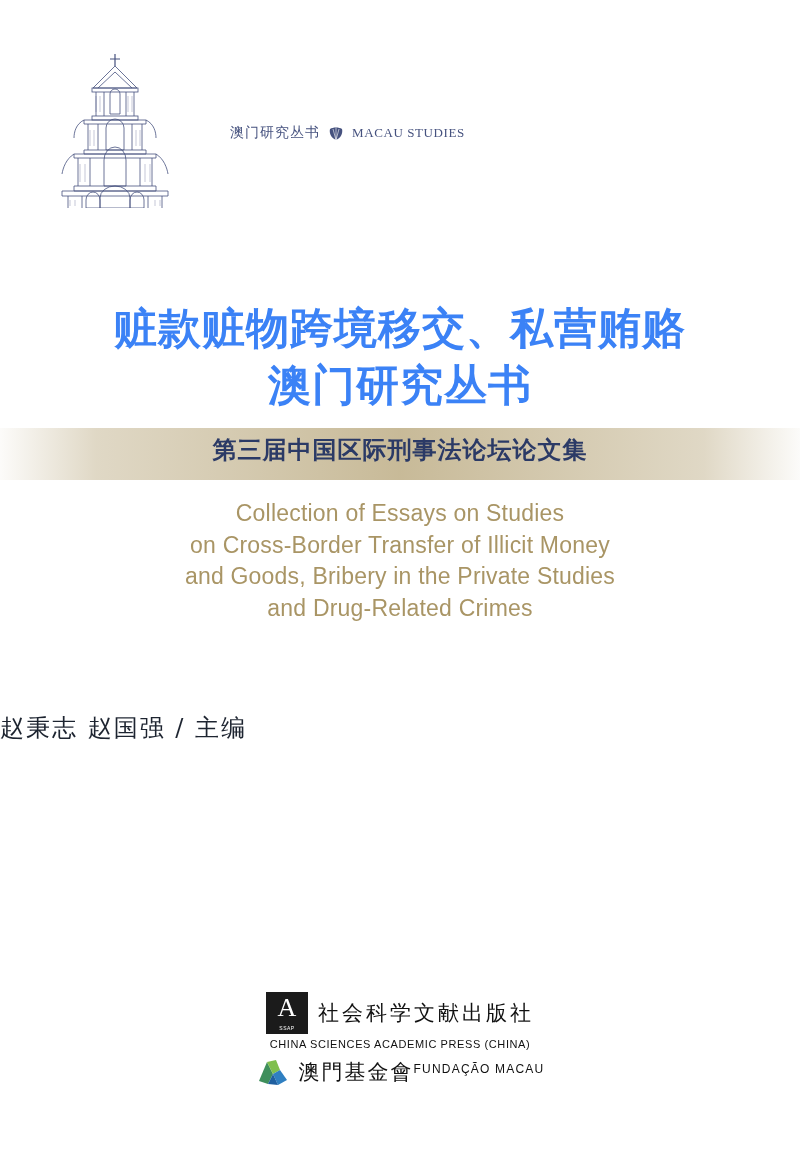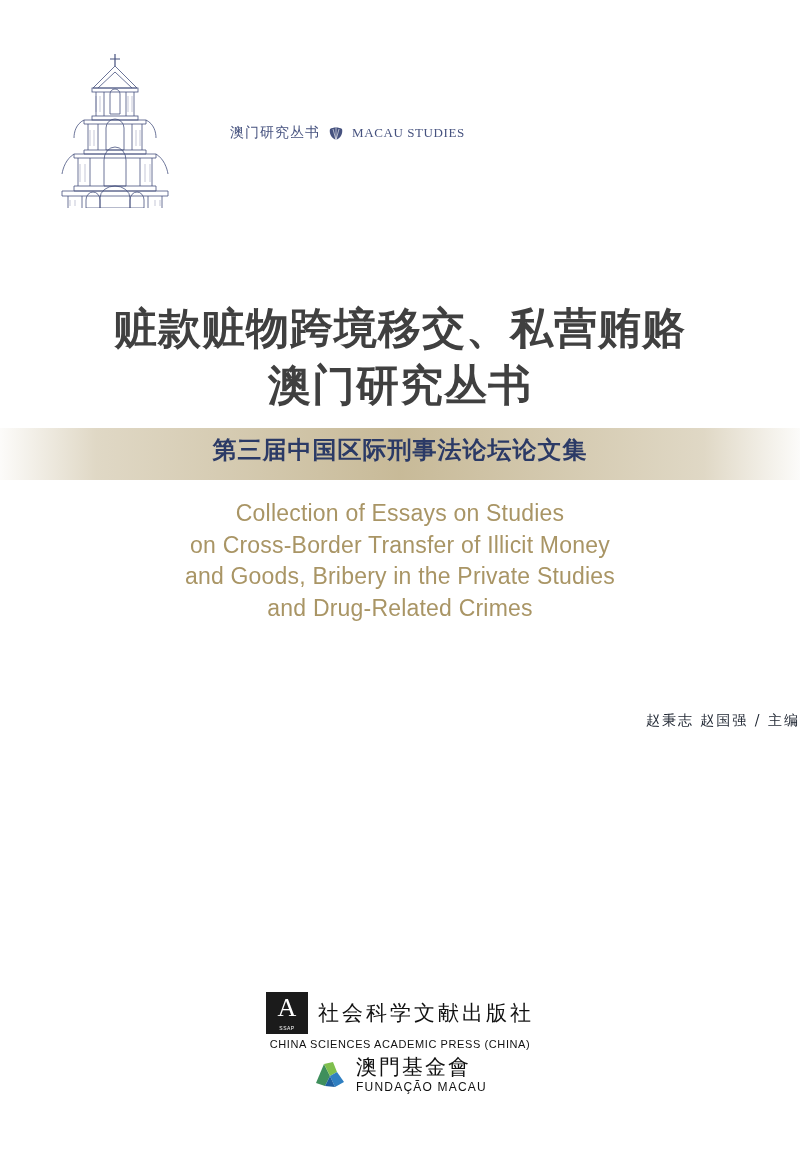--- a/index.html
+++ b/index.html
@@ -66,21 +66,21 @@
     top: 300px;
     left: 0;
     right: 0;
     text-align: center;
   }
   .title-cn {
     font-family: "DejaVu Serif", serif;
     font-weight: 700;
     font-size: 43px;
     line-height: 1.32;
-    color: #404040;
+    color: #3b82f6;
     letter-spacing: 1px;
   }
 
   
   .band {
     position: absolute;
     top: 428px;
     left: 0;
     width: 800px;
     height: 52px;
@@ -121,23 +121,23 @@
     letter-spacing: 0.2px;
   }
   .english-block div { white-space: nowrap; }
 
   
   .editors {
     position: absolute;
     top: 712px;
     left: 0;
     right: 0;
-    text-align: right;
+    text-align: left;
     font-family: "DejaVu Serif", serif;
-    font-size: 14px;
+    font-size: 24px;
     color: #1d2430;
     letter-spacing: 2px;
   }
 
   
   .publisher {
     position: absolute;
     top: 992px;
     left: 0;
     right: 0;
@@ -197,21 +197,21 @@
     position: absolute;
     top: 1056px;
     left: 0;
     right: 0;
     display: flex;
     align-items: center;
     justify-content: center;
     gap: 9px;
   }
   .fm-logo { width: 34px; height: 34px; }
-  .fm-text { display: flex; flex-direction: column; line-height: 1.1; }
+  .fm-text { display: flex; flex-direction: row; line-height: 1.1; }
   .fm-cn {
     font-family: "DejaVu Serif", serif;
     font-size: 21px;
     letter-spacing: 2px;
     color: #111111;
   }
   .fm-en {
     font-family: "Liberation Sans", sans-serif;
     font-size: 12px;
     letter-spacing: 1.2px;

